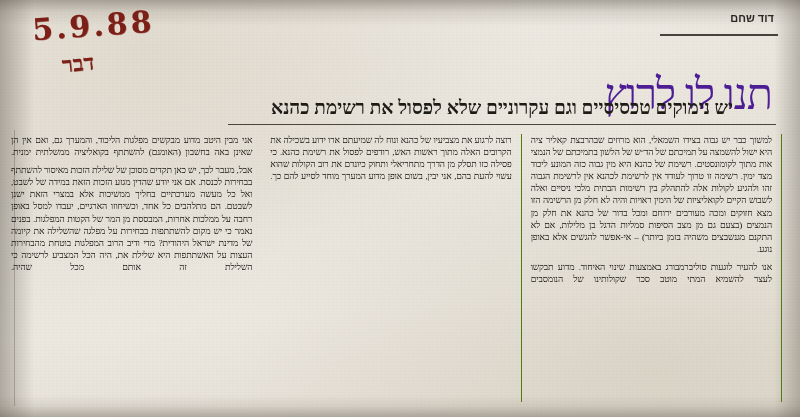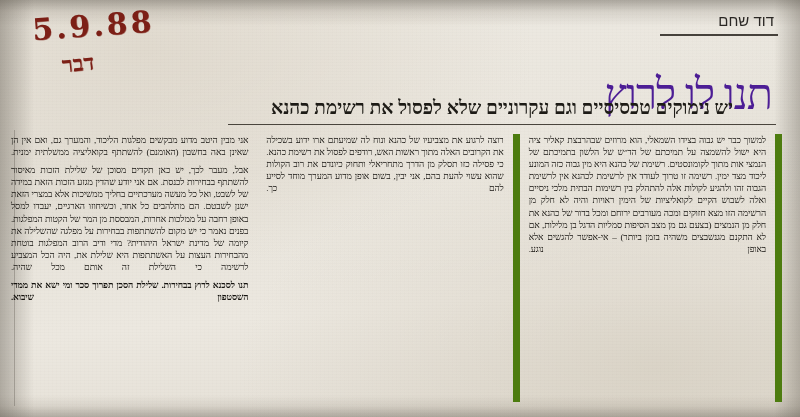--- a/index.html
+++ b/index.html
@@ -55,22 +55,22 @@
     right: 0; top: 0; width: 26px; height: 417px;
     background: linear-gradient(270deg, rgba(92,86,76,0.35) 0%, rgba(255,255,255,0) 100%);
   }
 
   
   #byline {
     position: absolute;
     top: 12px;
     right: 26px;
     font-family: "Liberation Sans", sans-serif;
-    font-weight: normal;
-    font-size: 15px;
+    font-weight: bold;
+    font-size: 11px;
     color: #2a2724;
     letter-spacing: 0px;
     direction: rtl;
   }
   #byline-rule {
     position: absolute;
     top: 34px;
     right: 22px;
     width: 118px;
     height: 2px;
@@ -164,21 +164,21 @@
     line-height: 12.1px;
     text-align: justify;
     text-align-last: justify;
     color: #15130f;
     direction: rtl;
     font-family: "Liberation Serif", serif;
     overflow: hidden;
     letter-spacing: -0.15px;
   }
   .col + .col {
-    border-right: 7px solid #4d7c0f;
+    border-right: 1px solid #4d7c0f;
   }
   .col p {
     margin: 0 0 6px 0;
     text-align: justify;
   }
   .col p:last-child { margin-bottom: 0; }
   .col .closing {
     font-weight: bold;
   }
   
@@ -214,22 +214,22 @@
     <div id="hand-date">5.9.88</div>
     <div id="hand-word">דבר</div>
   </div>
 
   <div id="left-edge-rule"></div>
 
   <div id="columns">
     <div class="col">
       <p>אני מבין היטב מדוע מבקשים מפלגות הליכוד, והמערך גם, ואם אין הן שאינן באה בחשבון (האומנם) להשתתף בקואליציה ממשלתית ימנית.</p>
       <p>אבל, מעבר לכך, יש כאן תקדים מסוכן של שלילת הזכות מאיסור להשתתף בבחירות לכנסת. אם אני יודע שהדין מגזע הזכות הזאת במידה של לשבט, ואל כל מעשה מערכתיים בחליך ממשיכות אלא במצרי הזאת ישנן לשבטם. הם מתלהבים כל אחד, וכשיחוזו הארגיים, יעבדו למסל באופן רחבה על ממלכות אחרות, המבססת מן המר של הקטות המפלגות. בפנים נאמר כי יש מקום להשתתפות בבחירות על מפלגה שהשלילה את קיומה של מדינת ישראל היהודית? מדי ודיב הרוב המפלגות בוטחת מהבחירות העצות על האשתתפות היא שלילת את, היה הכל המצביע לרשימה כי השלילת זה אותם מכל שהיה.</p>
-      <p class="closing">תנו לסכנא לרוץ בבחירות. שלילת הסכן תפרוך סכר ומי ישא את ממדי השסטפון שיבוא.</p>
     </div>
     <div class="col">
       <p>רוצה לרגוע את מצביעיו של כהנא ונוח לה שמיעתם ארו ידוע בשכילה את הקרובים האלה מתוך ראשות האש, רודפים לפסול את רשימת כהנא. כי פסילה כזו תסלק מן הדרך מתחריאלי ותחוק כיונדם את רוב הקולות שהוא עשוי להעת בהם, אני יבין, בשום אופן מדוע המערך מוחד לסייע להם כך.</p>
     </div>
     <div class="col">
       <p>למשוך כבר יש גבוה בצידו השמאלי, הוא מרוזים שבהרבצת קאליר ציה היא ישול להשמצה על תמיכתם של הד״ש של הלשון בתמיכתם של הנמצי אות מתוך לקומונסטים. רשימת של כהנא היא מין גבוה כזה המונע ליכוד מצד ימין. רשימה זו טרוך לעודד אין לרשימת לכהנא אין לרשימת הגבוה זהו ולהגיע לקולות אלה להתהלק בין רשימות הבתית מלכי ניסיים ואלה לשבוש הקיים לקואליציות של הימין ראויות והיה לא חלק מן הרשימה הזו מצא חזוקים ומכה מעורבים ירוחם ומכל בדור של כהנא את חלק מן הנמצים (בצעם גם מן מצב הסיפות סמליות הדגל בן מלילות, אם לא התקנם מגנשבצים משהיה בזמן ביותר) – אי-אפשר להגשים אלא באופן נוגע.</p>
+      <p>אנו להעיר לוגעות סוליברמבורג באמצעות שינוי האיחוד. מדוע תבקשו לעצר להשמיא המתי מוטב סכר שקולותינו של הנומסבים</p>
     </div>
   </div>
 </div>
 
 </body></html>

